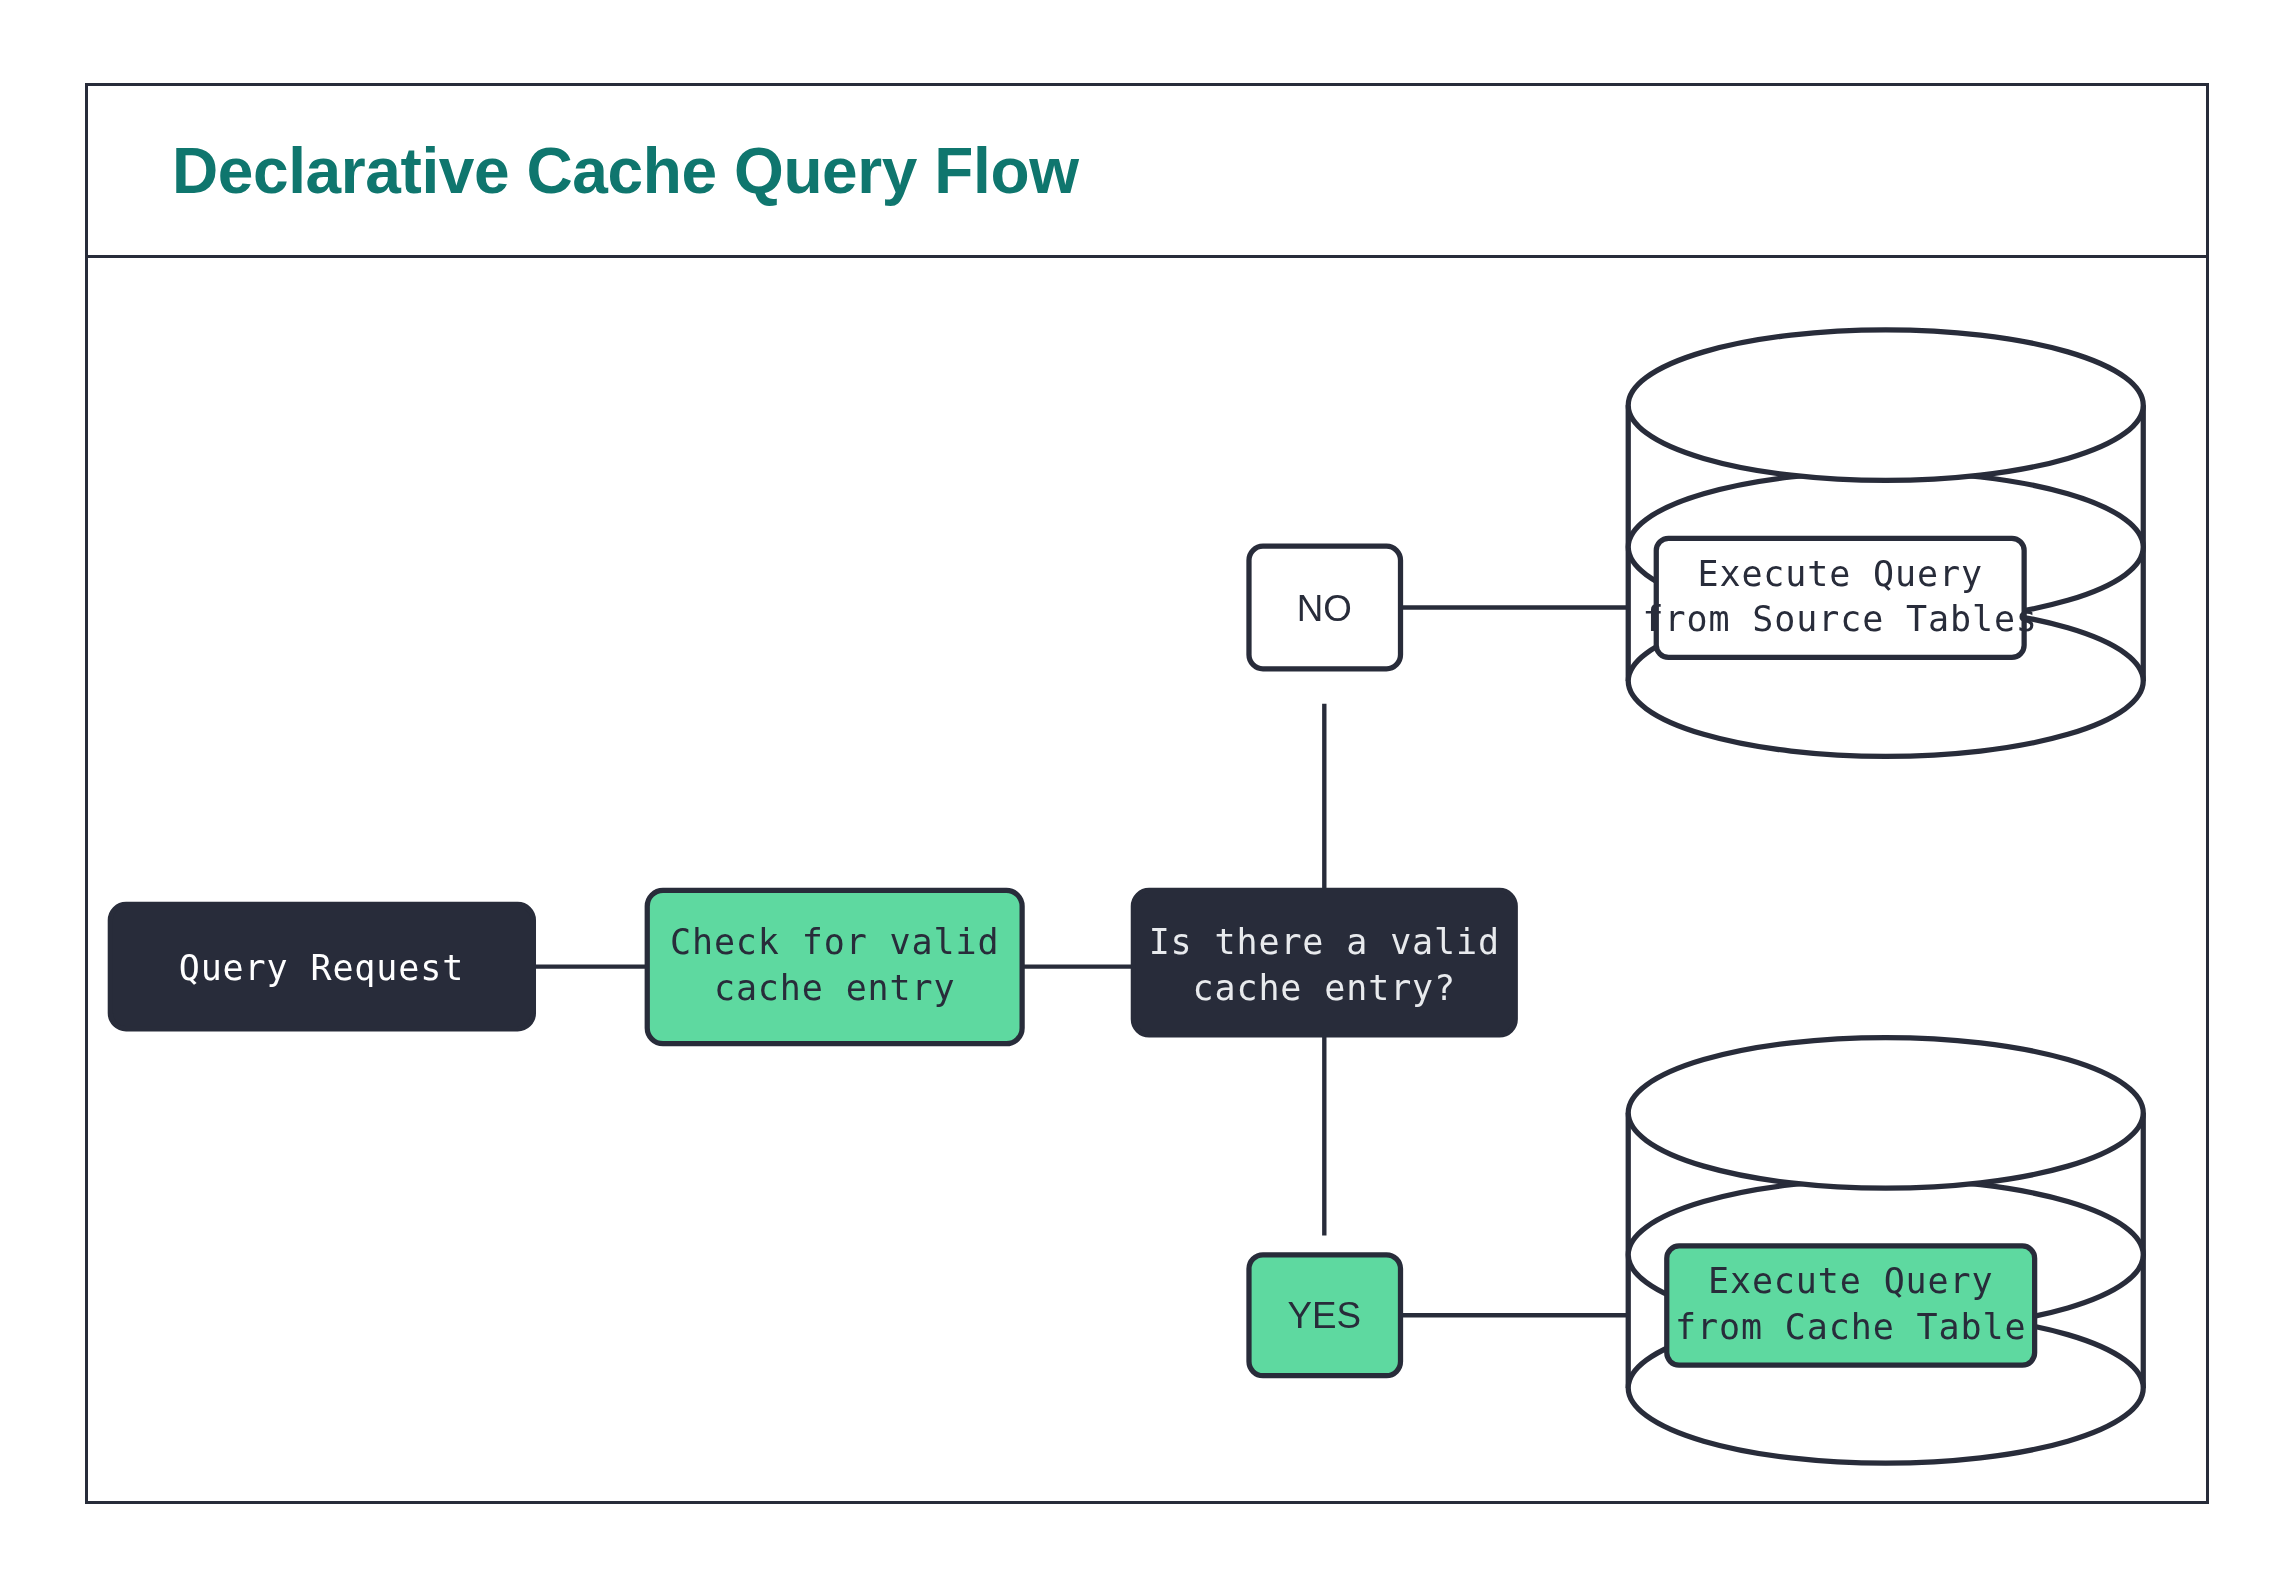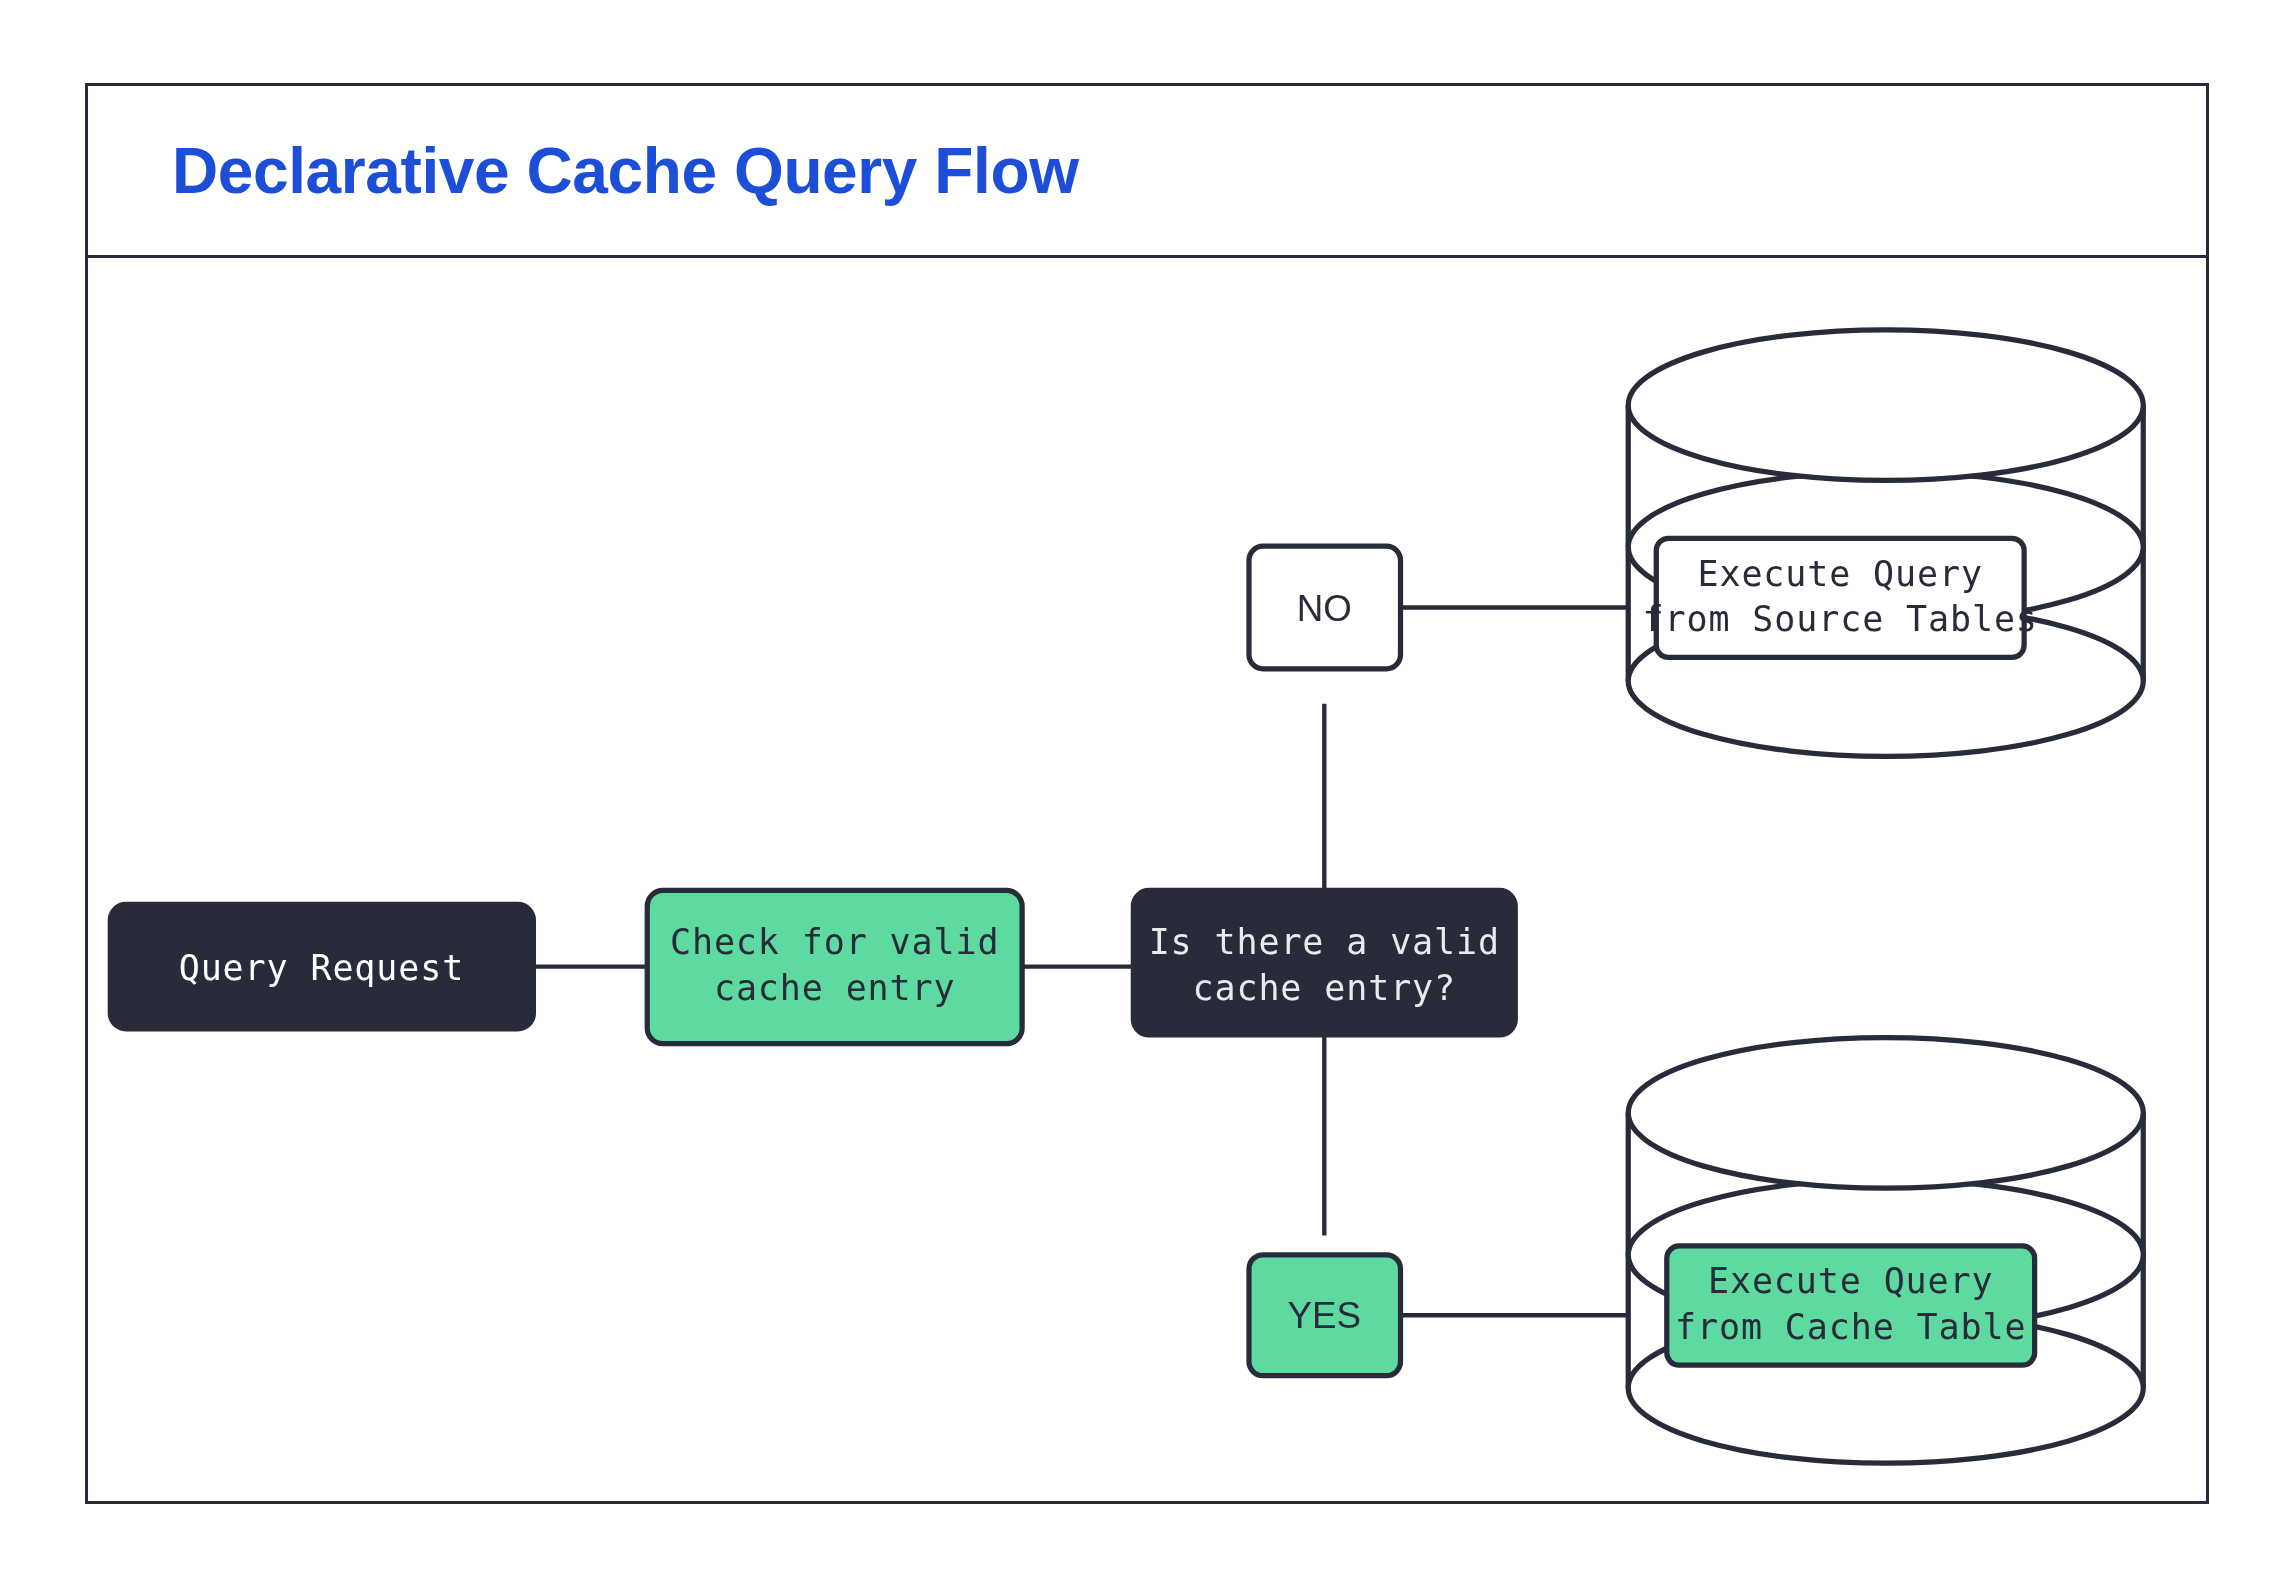--- a/index.html
+++ b/index.html
@@ -37,21 +37,21 @@
     height: 172px;
     border-bottom: 3.5px solid #282c3a;
     box-sizing: border-box;
     display: flex;
     align-items: center;
   }
   .frame-title {
     margin-left: 84px;
     font-size: 64px;
     font-weight: bold;
-    color: #1d4ed8;
+    color: #0f766e;
     letter-spacing: -0.4px;
     white-space: nowrap;
   }
   .diagram-area {
     position: absolute;
     left: 0;
     top: 172px;
     right: 0;
     bottom: 0;
   }

